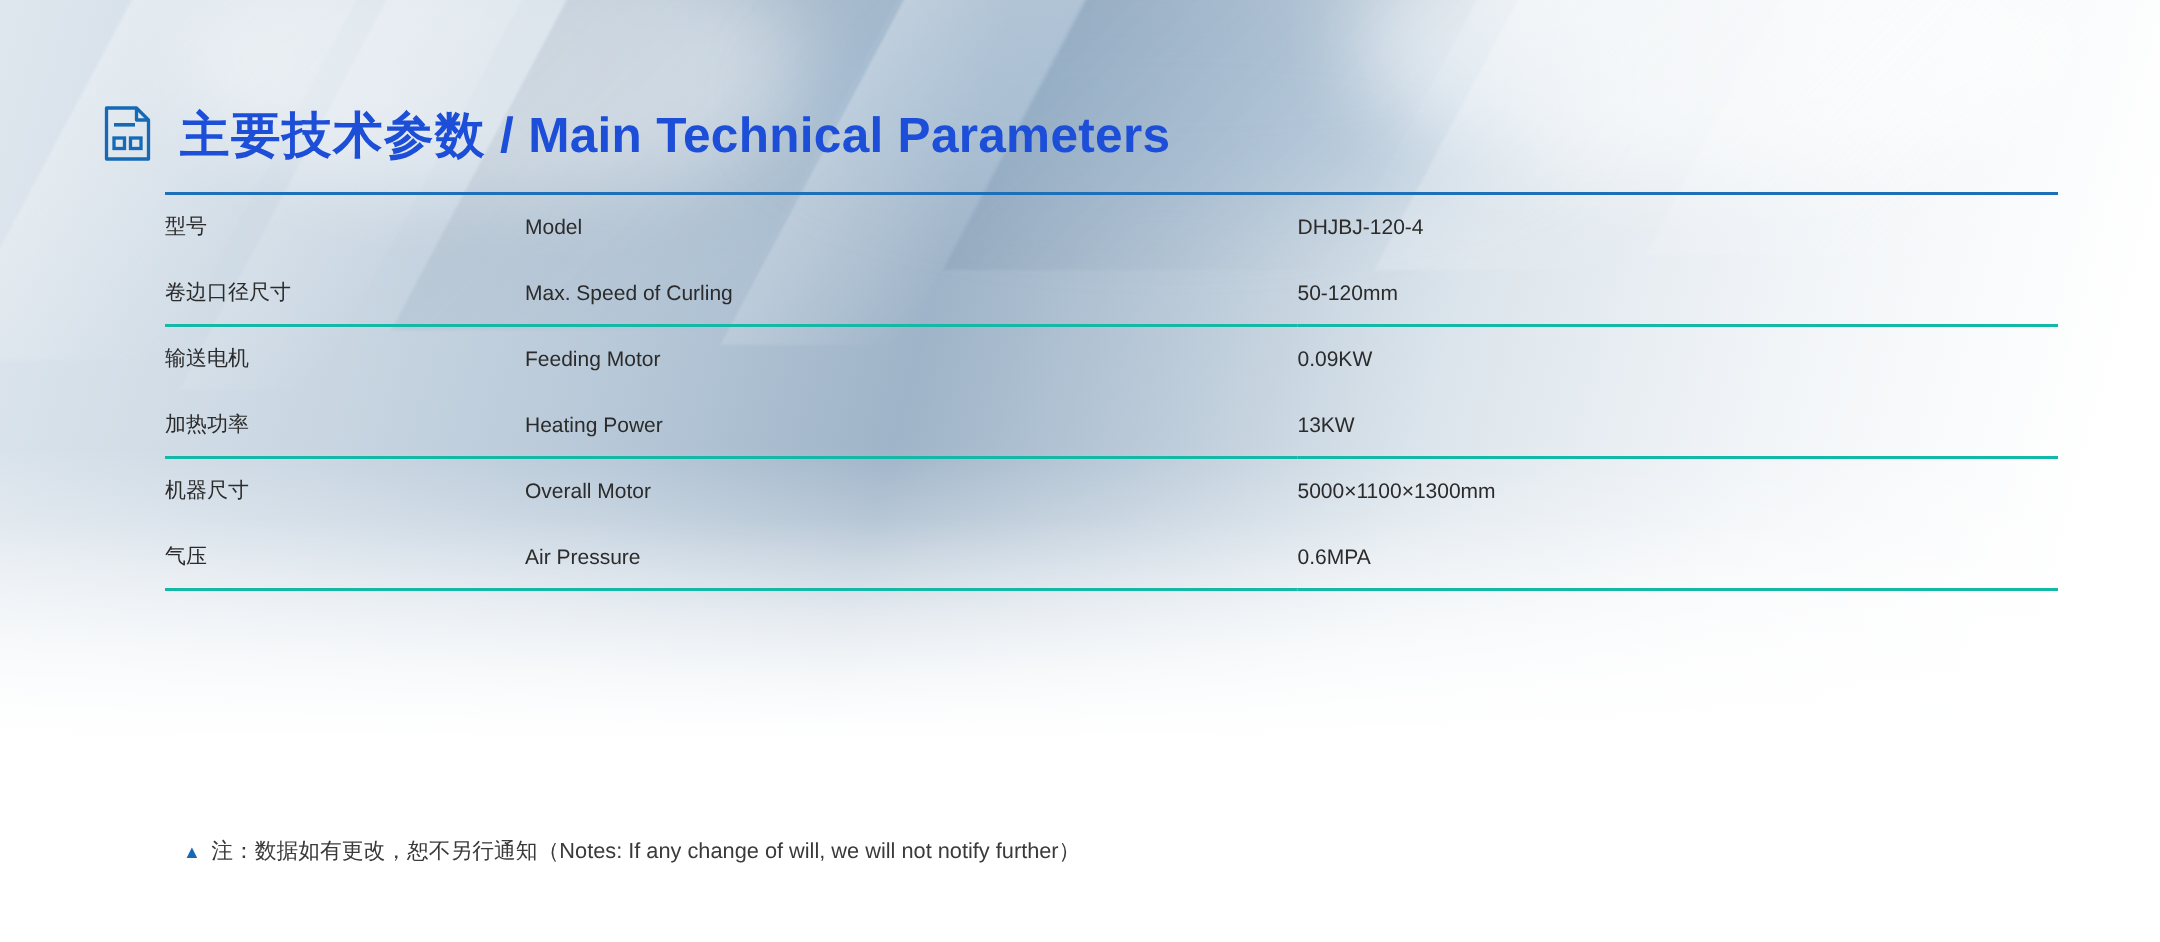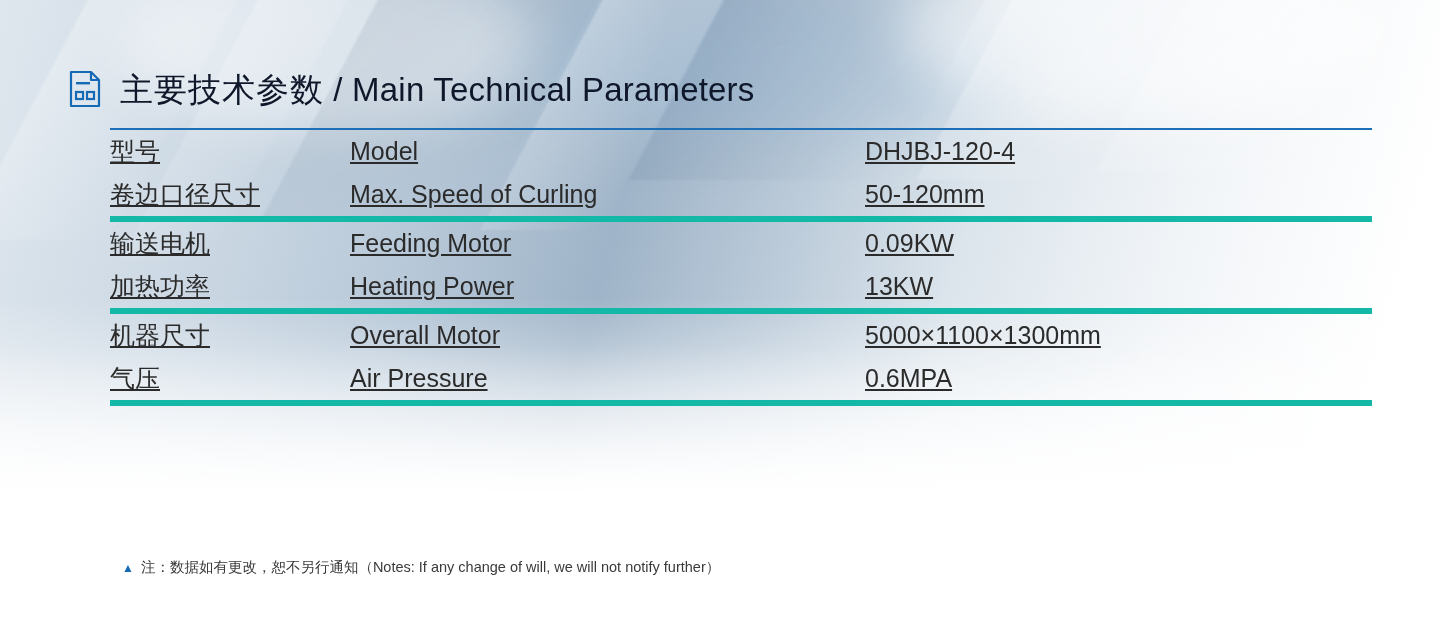--- a/index.html
+++ b/index.html
@@ -76,22 +76,22 @@
   }
   .title-icon {
     width: 34px;
     height: 38px;
     flex: 0 0 auto;
     display: block;
   }
   .title-text {
     font-size: 33px;
     line-height: 1;
-    color: #0f172a;
-    font-weight: 400;
+    color: #1d4ed8;
+    font-weight: 700;
     letter-spacing: .2px;
     white-space: nowrap;
   }
   .title-text .cn { letter-spacing: 1px; }
 
   .title-rule {
     position: absolute;
     left: 110px;
     top: 128px;
     width: 1262px;
@@ -101,31 +101,30 @@
 
   table.spec {
     position: absolute;
     left: 110px;
     top: 130px;
     width: 1262px;
     border-collapse: collapse;
     table-layout: fixed;
   }
   table.spec td {
-    font-size: 25px;
+    font-size: 14px;
     color: #2b2b2b;
     padding: 0;
     height: 42.5px;
     vertical-align: middle;
     border-bottom: 1px solid transparent;
     font-weight: 400;
-    text-decoration: underline;
   }
   table.spec tr.ruled td {
-    border-bottom: 6px solid #14b8a6;
+    border-bottom: 2px solid #14b8a6;
   }
   td.c-cn   { width: 240px; padding-left: 22px; }
   td.c-en   { width: 515px; }
   td.c-val  { width: 507px; }
 
   .note {
     position: absolute;
     left: 122px;
     top: 558px;
     display: flex;

